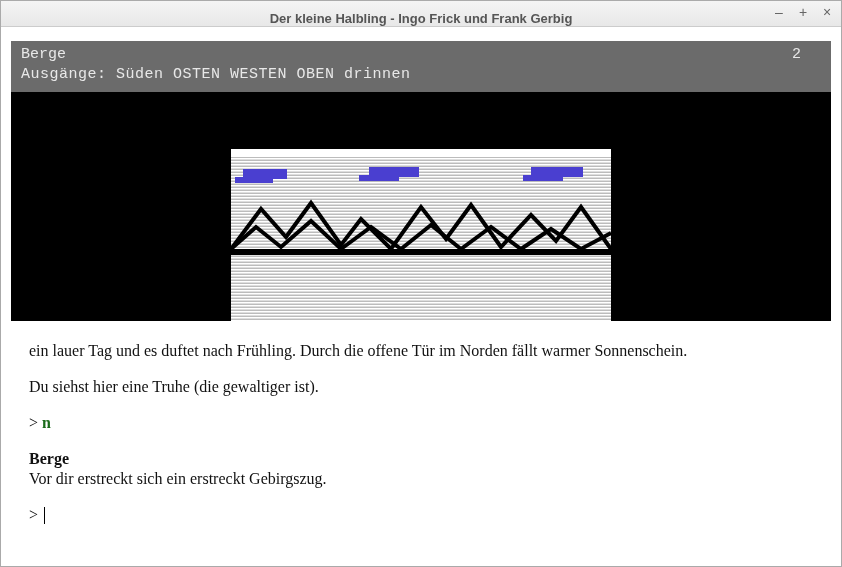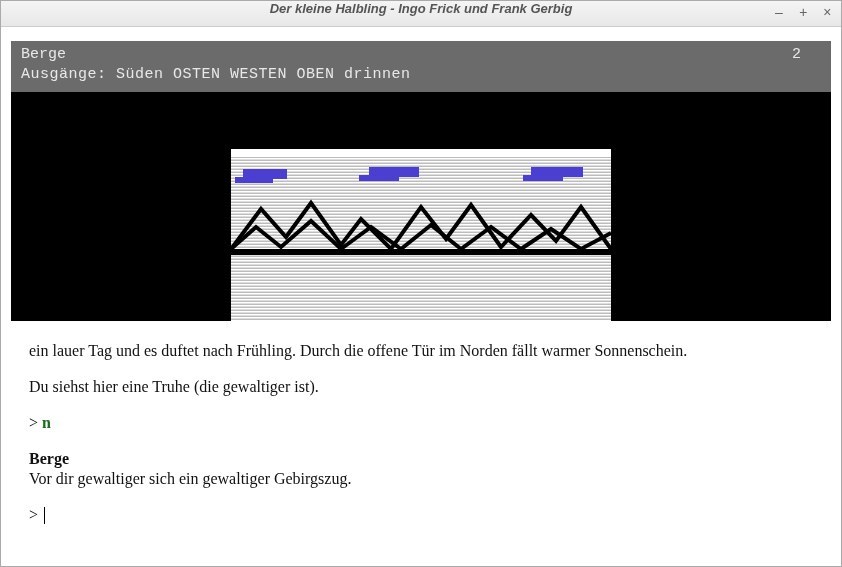--- a/index.html
+++ b/index.html
@@ -16,25 +16,24 @@
     background: #ffffff;
     border: 1px solid #aaa;
     display: flex;
     flex-direction: column;
   }
   .titlebar {
     height: 26px;
     background: linear-gradient(#f4f4f4, #e8e8e8);
     border-bottom: 1px solid #ccc;
     display: flex;
-    align-items: flex-start;
+    align-items: flex-end;
     position: relative;
     font-size: 13px;
     color: #555;
-    font-style: italic;
   }
   .titlebar .title {
     flex: 1;
     text-align: center;
     font-weight: bold;
   }
   .window-controls {
     position: absolute;
     right: 6px;
     top: 3px;
@@ -175,21 +174,21 @@
 
     <div class="text-panel">
       <p>ein lauer Tag und es duftet nach Frühling. Durch die offene Tür im Norden fällt warmer Sonnenschein.</p>
       <p>Du siehst hier eine Truhe (die gewaltiger ist).</p>
       <div class="prompt-line">
         <span>&gt;</span>
         <span class="cmd">n</span>
       </div>
       <div style="margin-bottom:16px;">
         <div class="loc-head">Berge</div>
-        <div>Vor dir gewaltiger sich ein gewaltiger Gebirgszug.</div>
+        <div>Vor dir erstreckt sich ein erstreckt Gebirgszug.</div>
       </div>
       <div class="input-row">
         <span>&gt;</span>
         <span class="cursor"></span>
       </div>
     </div>
 
   </div>
 </div>
 

